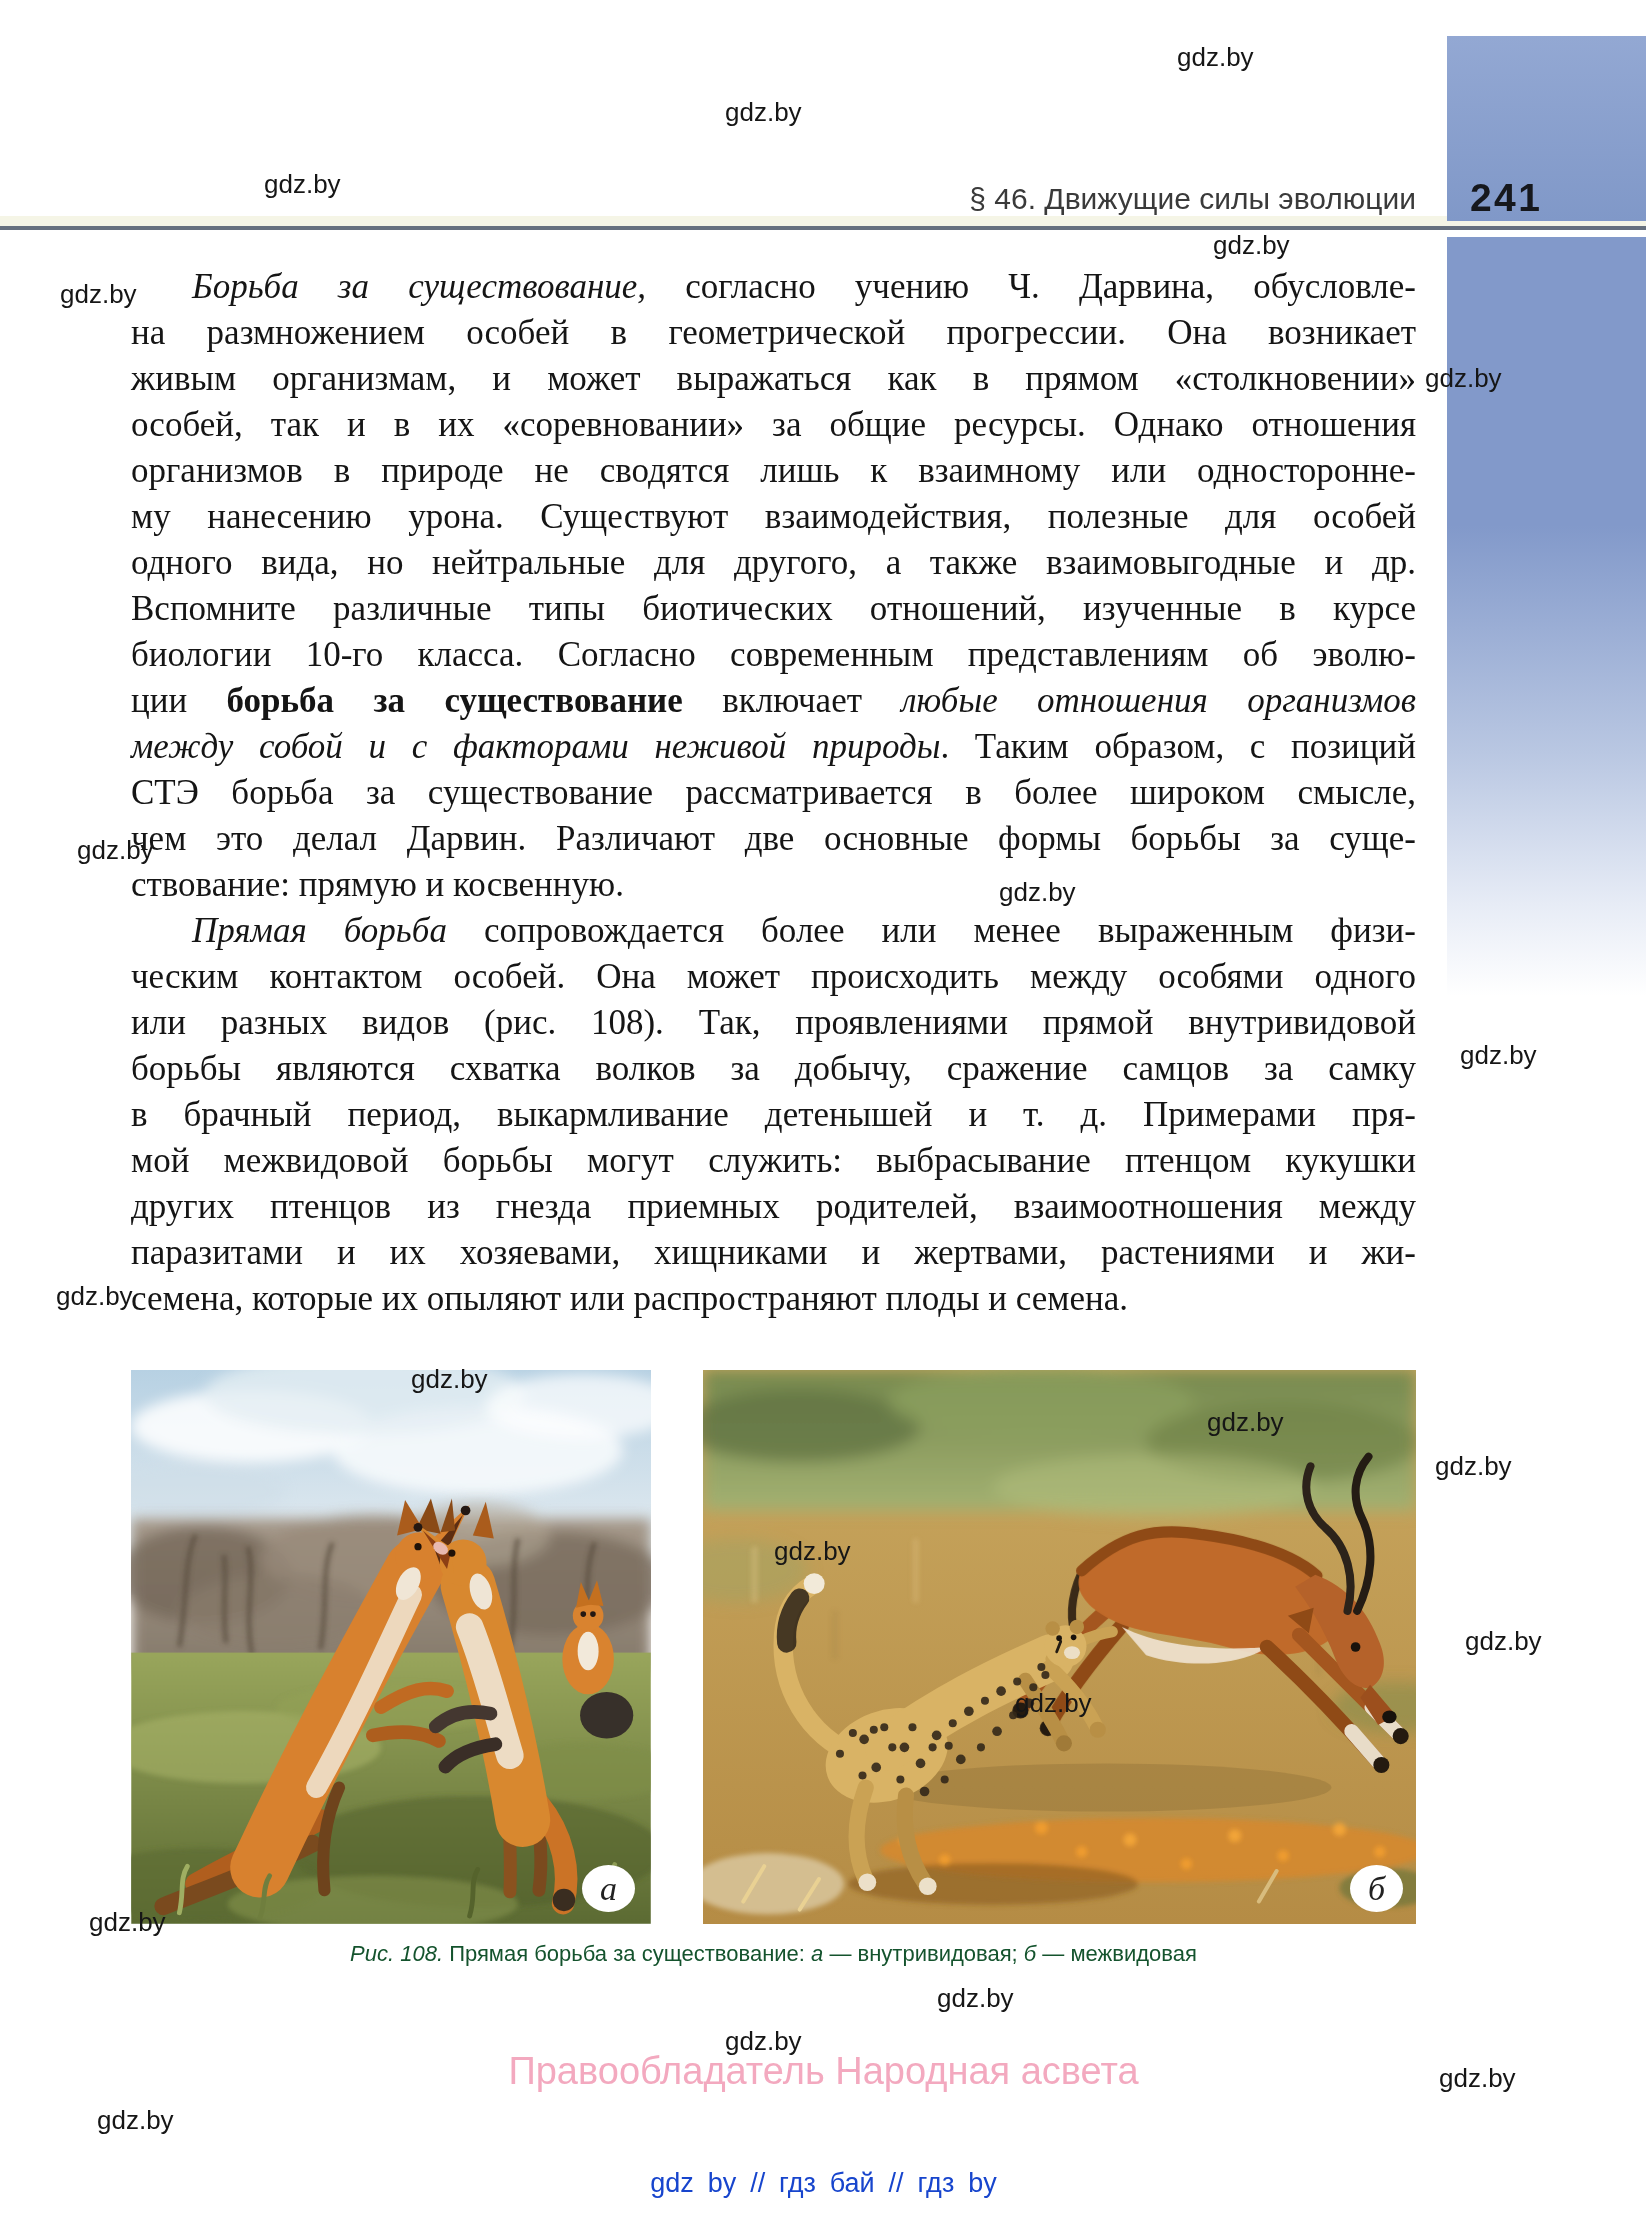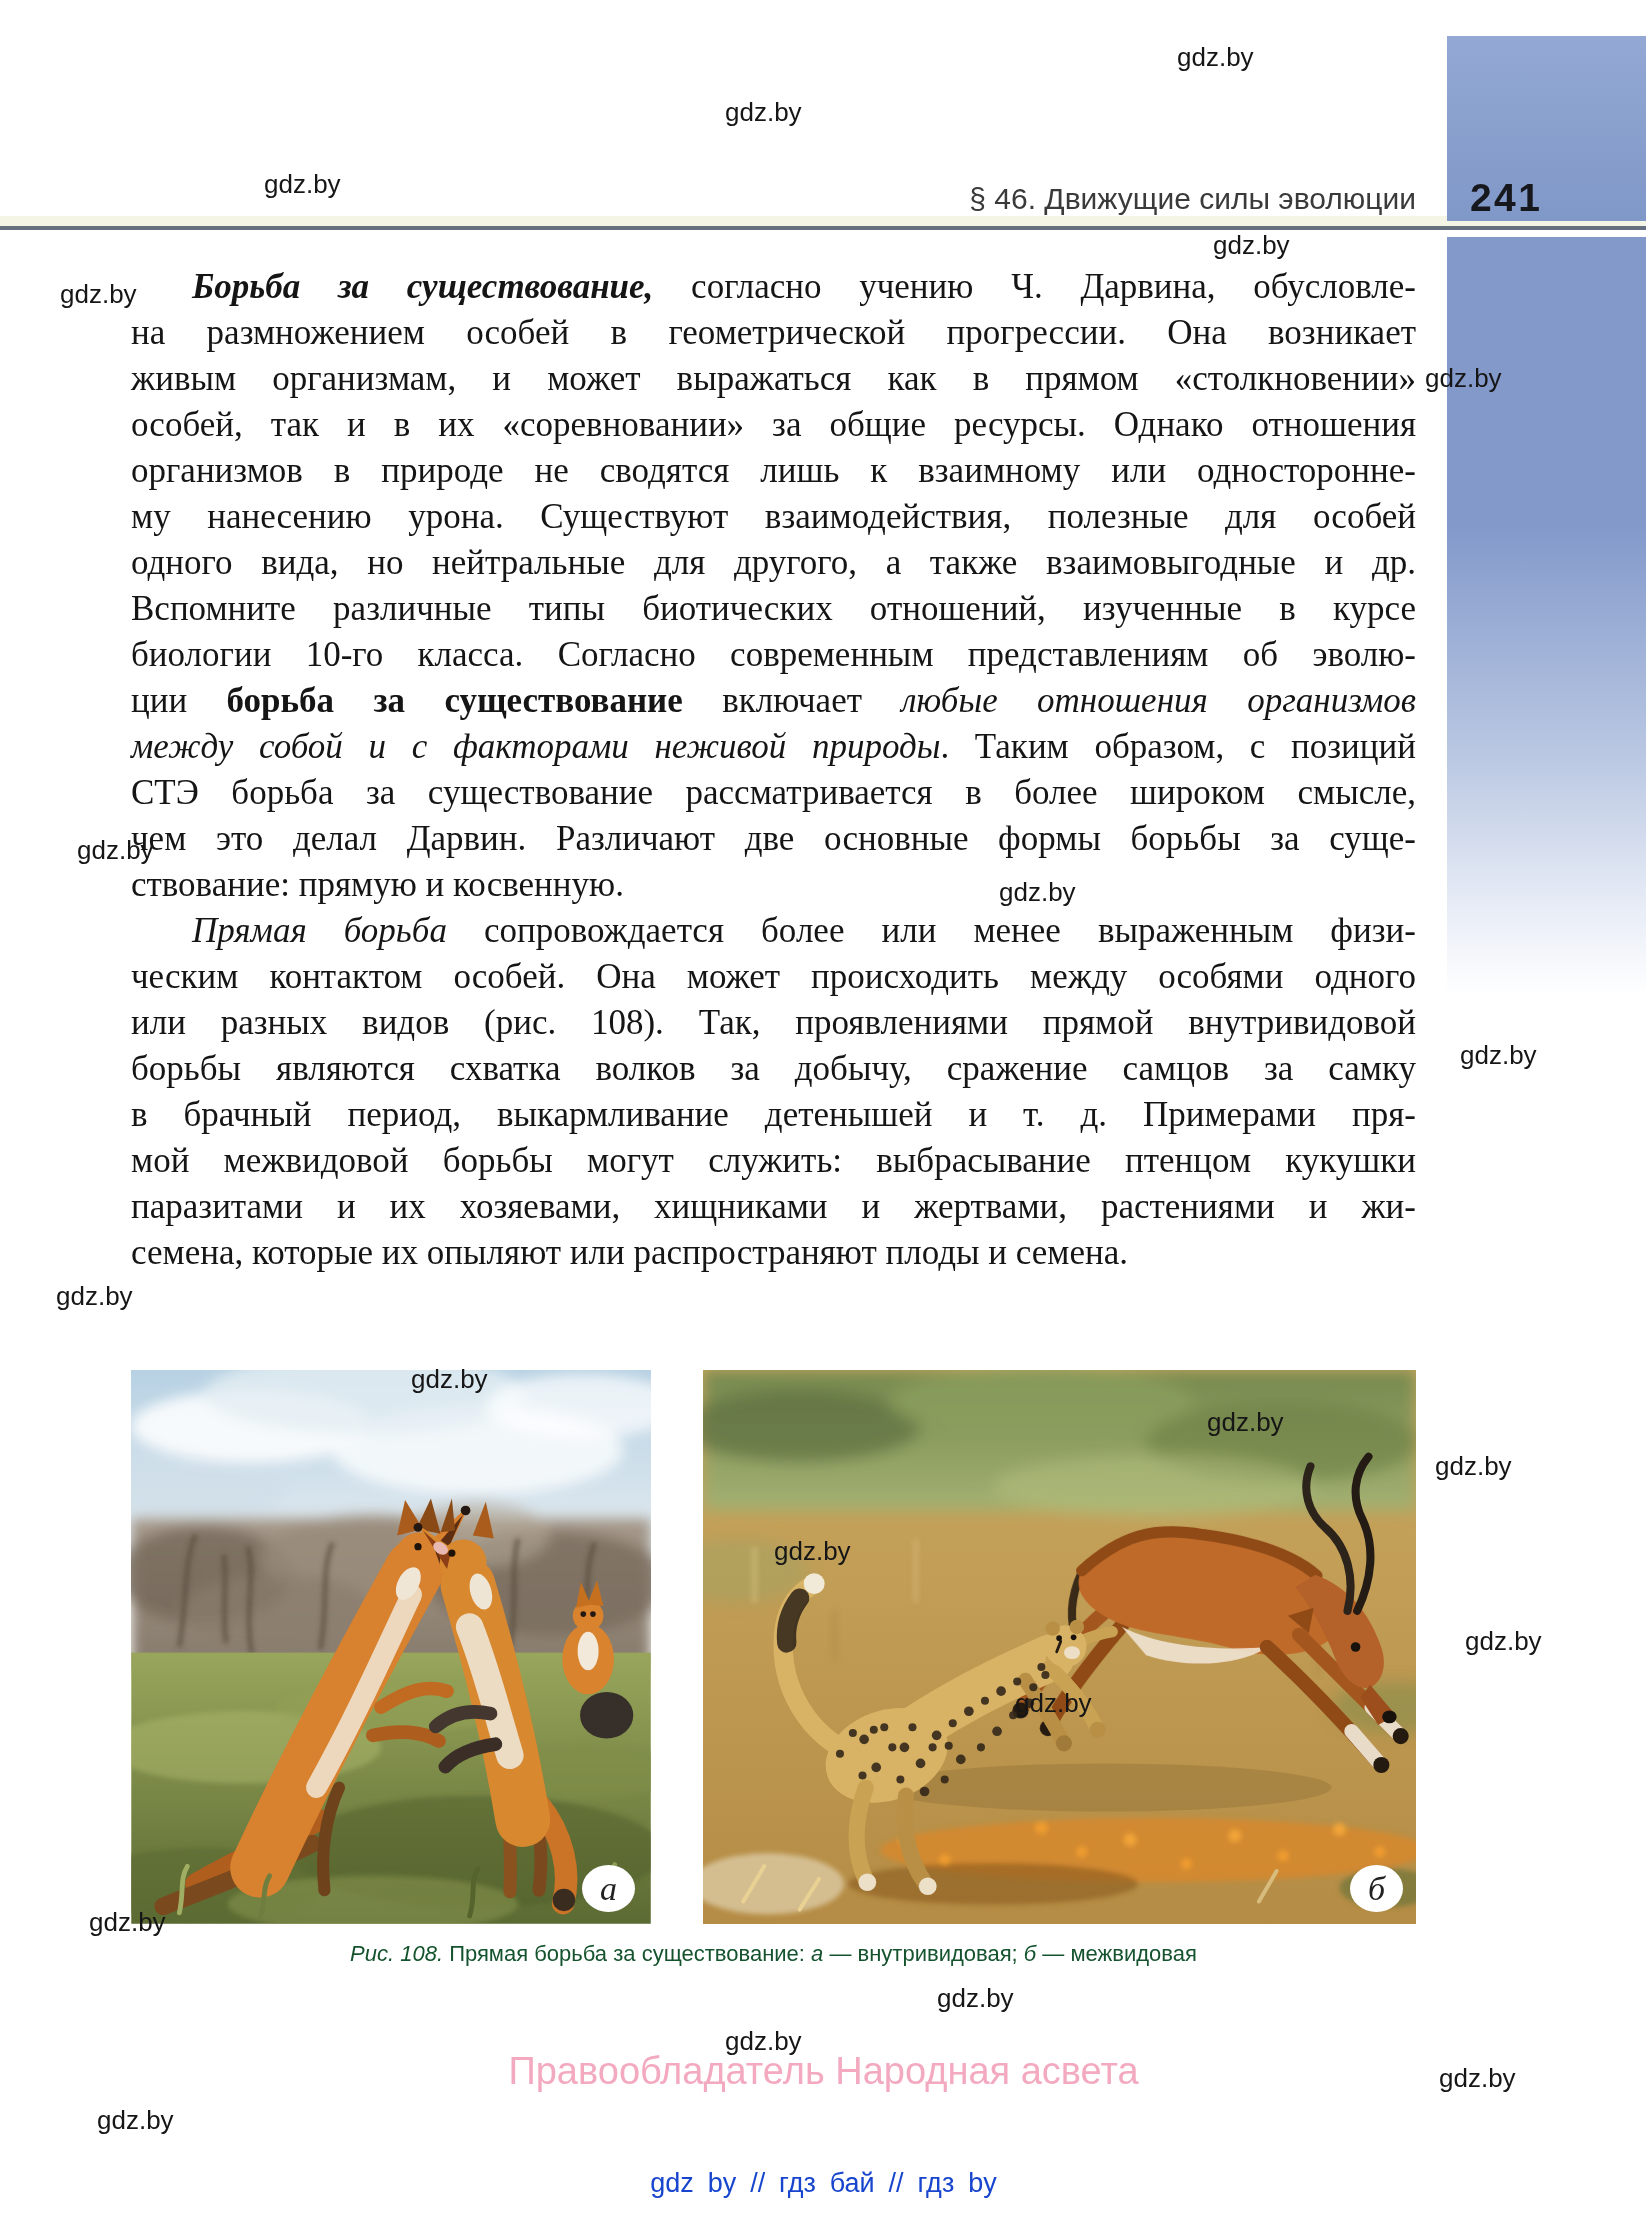--- a/index.html
+++ b/index.html
@@ -16,21 +16,21 @@
        background:linear-gradient(180deg,#8299ca 0%,#8299ca 38%,#b9c7e2 68%,#e7ecf6 88%,#ffffff 100%);}
   .pagenum{position:absolute;left:1470px;top:176px;font-size:39px;font-weight:bold;
            color:#16181d;letter-spacing:2.4px;}
   .article{position:absolute;left:131px;top:264px;width:1285px;
            font-family:"Liberation Serif",serif;font-size:35px;line-height:46px;color:#151515;}
   .tline{text-align:justify;text-align-last:justify;height:46px;}
   .tline.last{text-align-last:left;}
   .tline.indent{text-indent:61px;}
   .seg-b{font-weight:bold;}
   .seg-i{font-style:italic;}
-  .seg-bi{font-weight:bold;font-style:italic;margin-top:6px;}
+  .seg-bi{font-weight:normal;font-style:italic;margin-top:6px;}
   .figure{position:absolute;left:131px;top:1370px;width:1285px;height:554px;}
   .photo{position:absolute;top:0;height:554px;}
   .photo svg{display:block;width:100%;height:100%;}
   .photo-a{left:0;width:520px;}
   .photo-b{left:572px;width:713px;}
   .plabel{position:absolute;left:451px;top:495px;width:53px;height:47px;border-radius:50%;
           background:#ffffff;display:flex;align-items:center;justify-content:center;
           font-family:"Liberation Serif",serif;font-style:italic;font-size:34px;color:#222222;}
   .photo-b .plabel{left:647px;}
   .caption{position:absolute;left:131px;top:1941px;width:1285px;text-align:center;
@@ -70,20 +70,21 @@
       <div class="tline"><span class="seg-i">между собой и с факторами неживой природы</span><span class="seg-r">. Таким образом, с позиций</span></div>
       <div class="tline"><span class="seg-r">СТЭ борьба за существование рассматривается в более широком смысле,</span></div>
       <div class="tline"><span class="seg-r">чем это делал Дарвин. Различают две основные формы борьбы за суще-</span></div>
       <div class="tline last"><span class="seg-r">ствование: прямую и косвенную.</span></div>
       <div class="tline indent"><span class="seg-i">Прямая борьба</span><span class="seg-r"> сопровождается более или менее выраженным физи-</span></div>
       <div class="tline"><span class="seg-r">ческим контактом особей. Она может происходить между особями одного</span></div>
       <div class="tline"><span class="seg-r">или разных видов (рис. 108). Так, проявлениями прямой внутривидовой</span></div>
       <div class="tline"><span class="seg-r">борьбы являются схватка волков за добычу, сражение самцов за самку</span></div>
       <div class="tline"><span class="seg-r">в брачный период, выкармливание детенышей и т. д. Примерами пря-</span></div>
       <div class="tline"><span class="seg-r">мой межвидовой борьбы могут служить: выбрасывание птенцом кукушки</span></div>
+      <div class="tline"><span class="seg-r">других птенцов из гнезда приемных родителей, взаимоотношения между</span></div>
       <div class="tline"><span class="seg-r">паразитами и их хозяевами, хищниками и жертвами, растениями и жи-</span></div>
       <div class="tline last"><span class="seg-r">семена, которые их опыляют или распространяют плоды и семена.</span></div>
     </div>
 
   <div class="figure">
 
     <div class="photo photo-a">
       <svg viewBox="0 0 645 690" preserveAspectRatio="none">
         <defs>
           <linearGradient id="skyA" x1="0" y1="0" x2="0" y2="1">

